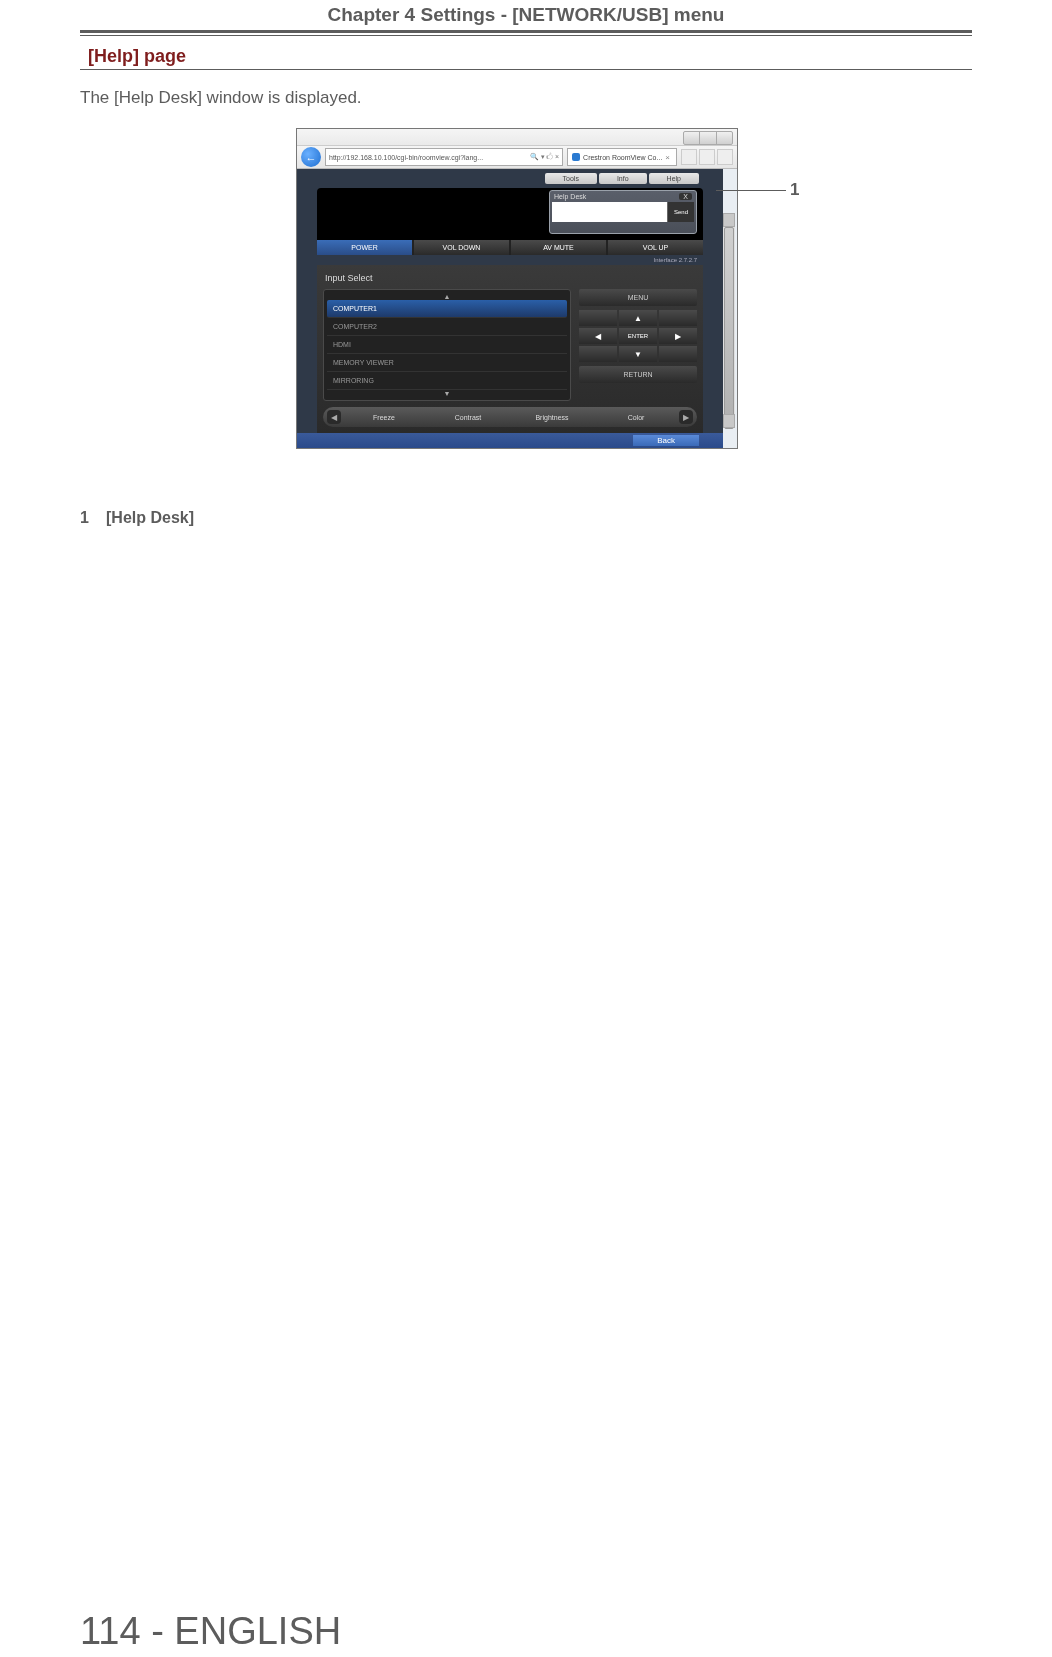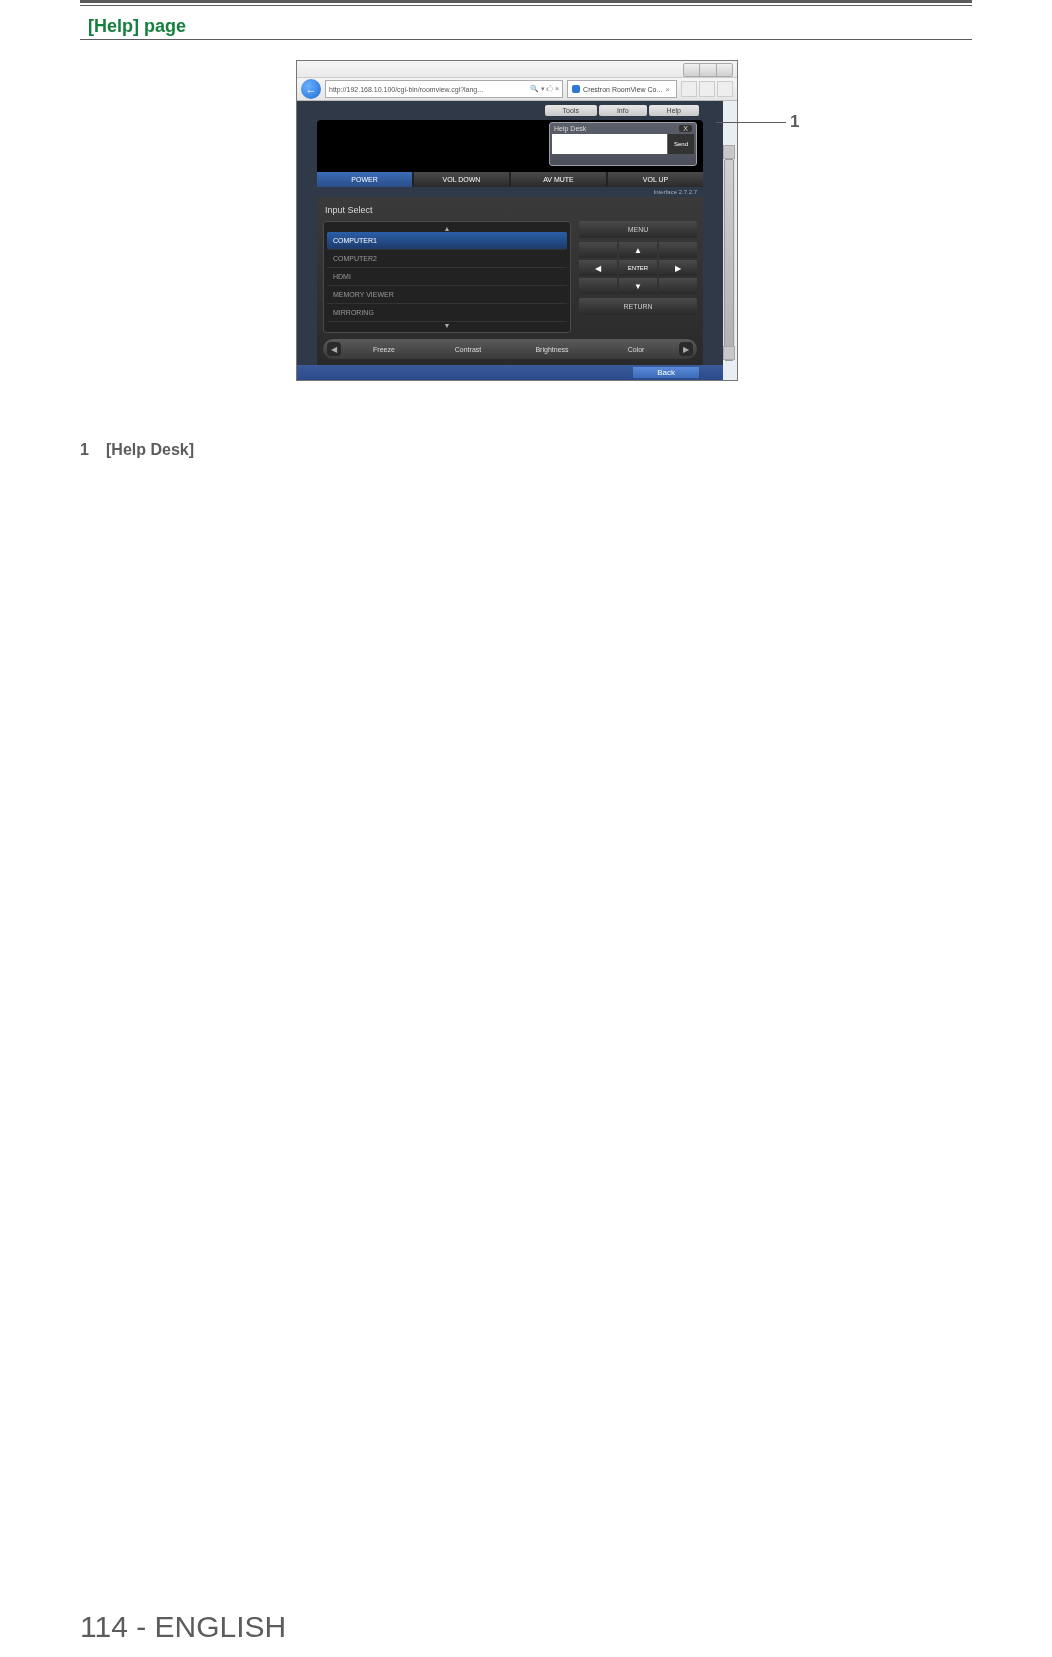--- a/index.html
+++ b/index.html
@@ -22,21 +22,21 @@
   }
   .chapter-rules {
     border-top: 3px solid #5c5c5c;
     border-bottom: 1px solid #5c5c5c;
     height: 2px;
     margin-bottom: 8px;
   }
   .section-title {
     font-weight: bold;
     font-size: 18px;
-    color: #15803d;
+    color: #7f1d1d;
     border-bottom: 1.5px solid #5c5c5c;
     padding: 2px 8px 2px 8px;
     margin-bottom: 18px;
     margin-top: 6px;
   }
   .body-text {
     font-size: 17px;
     color: #5c5c5c;
     margin: 8px 0;
   }
@@ -289,32 +289,34 @@
     gap: 12px;
     color: #5c5c5c;
     font-size: 16px;
   }
   .legend .num { font-weight: bold; width: 14px; }
   .legend .txt b { font-weight: bold; text-align: center; }
   .page-footer {
     position: absolute;
     left: 80px;
     top: 1610px;
-    font-size: 30px;
+    font-size: 38px;
     color: #5c5c5c;
   }
 </style>
 </head>
 <body>
 
 <div class="page">
+  <div class="chapter-header">Chapter 4   Settings - [NETWORK/USB] menu</div>
   <div class="chapter-rules"></div>
 
   <div class="section-title">[Help] page</div>
 
+  <div class="body-text">The [Help Desk] window is displayed.</div>
 
   <div class="screenshot-wrap">
     <div class="screenshot">
       <div class="ss-topbar">
         <div class="ss-winbtns">
             <span></span>
             <span></span>
             <span></span>
           </div>
       </div>

